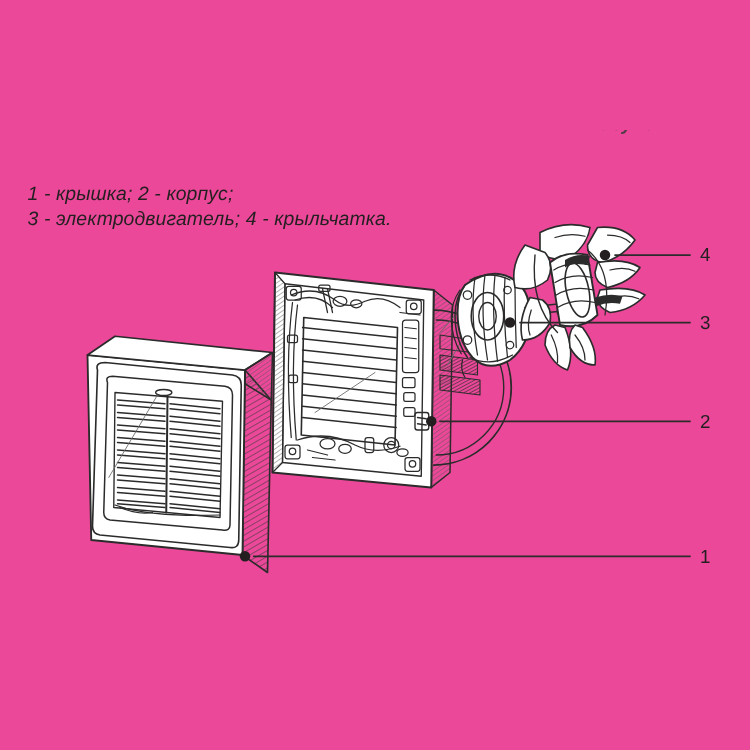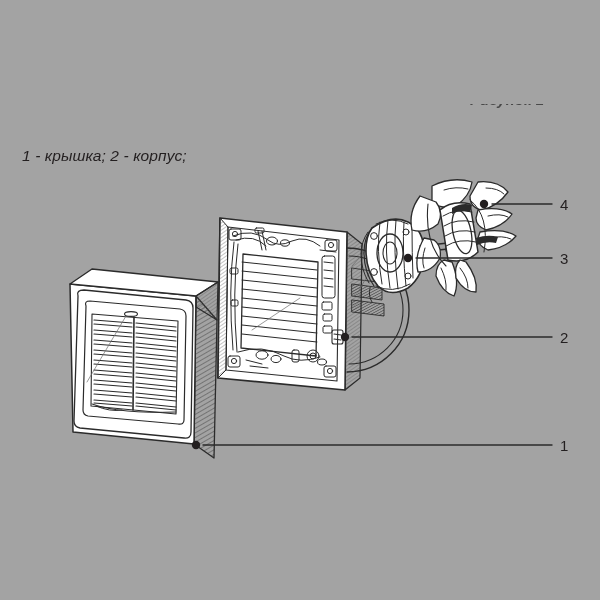--- a/index.html
+++ b/index.html
@@ -5,21 +5,21 @@
 <style>
   html, body {
     margin: 0;
     padding: 0;
     background: #ffffff;
   }
   #page {
     position: relative;
     width: 600px;
     height: 600px;
-    background: #a3a3a3;
+    background: #ec4899;
     overflow: hidden;
     font-family: "Liberation Sans", sans-serif;
   }
   #diagram-svg {
     position: absolute;
     left: 0;
     top: 0;
     width: 600px;
     height: 600px;
   }
@@ -72,20 +72,21 @@
 <body>
 
 <div id="page">
 
   <div class="fig-title-clip">
     <span class="inner">Рисунок 1</span>
   </div>
 
   <div class="caption">
     <span class="caption-line">1 - крышка; 2 - корпус;</span>
+    <span class="caption-line">3 - электродвигатель; 4 - крыльчатка.</span>
   </div>
 
   <div class="num-label" style="left:560px; top:196px;">4</div>
   <div class="num-label" style="left:560px; top:250px;">3</div>
   <div class="num-label" style="left:560px; top:329px;">2</div>
   <div class="num-label" style="left:560px; top:437px;">1</div>
 
   <svg id="diagram-svg" viewBox="0 0 600 600">
     <defs>
 

